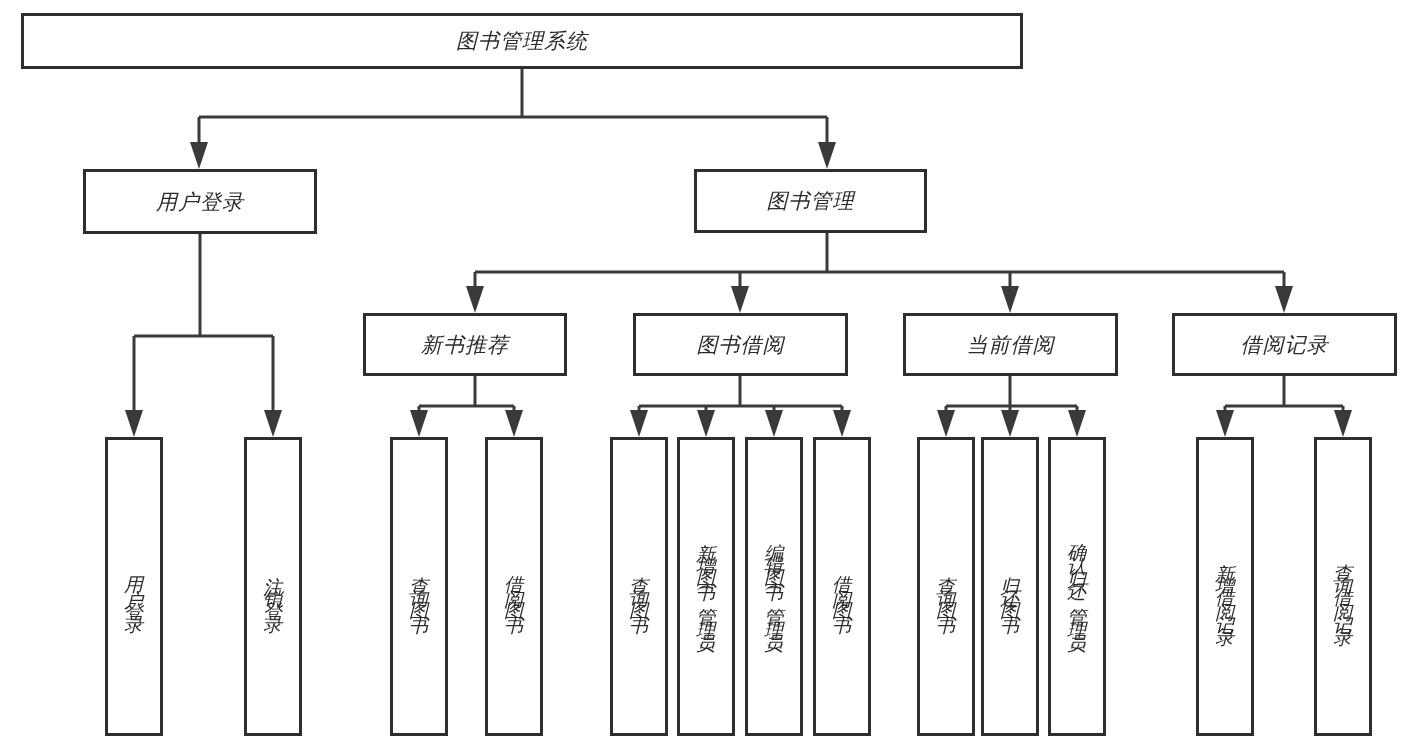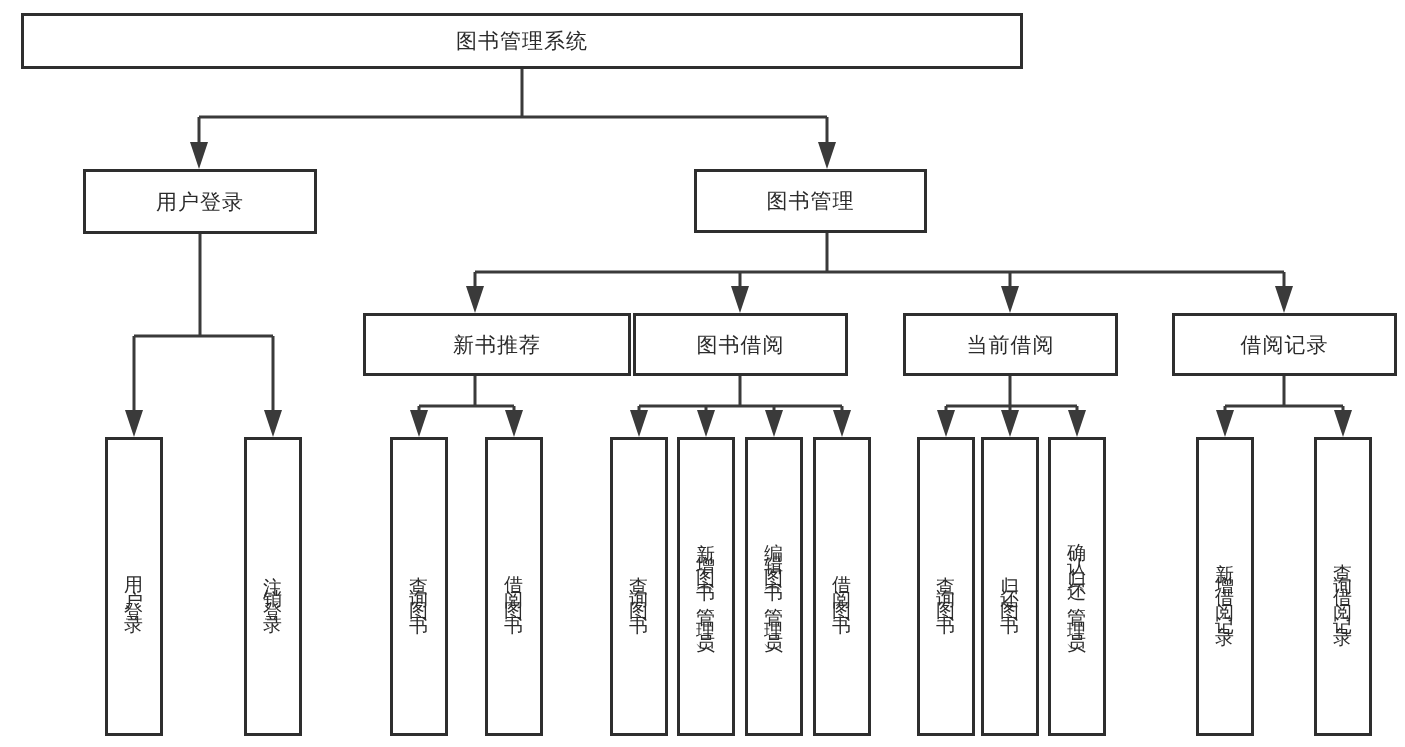--- a/index.html
+++ b/index.html
@@ -19,21 +19,21 @@
     color:var(--text);
   }
   .lines{position:absolute;left:0;top:0;width:1405px;height:747px;}
   .lines path{stroke:var(--line);stroke-width:3;fill:none;}
   .lines polygon{fill:var(--line);stroke:none;}
   .box{
     position:absolute;
     box-sizing:border-box;
     border:3px solid var(--border);
     background:#fff;
-    display:flex;align-items:center;justify-content:center;
+    display:flex;align-items:center;justify-content:center;font-style:italic;
   }
   .hbox{font-size:21px;letter-spacing:1px;}
   .vbox .vtext{
     writing-mode:vertical-rl;
     text-orientation:mixed;
     font-size:19px;
     letter-spacing:13px;
     line-height:1;
   }
   .watermark{
@@ -88,21 +88,21 @@
     <span>图书管理系统</span>
   </div>
 
   <div class="box hbox" style="left:83px;top:169px;width:234px;height:65px;">
     <span>用户登录</span>
   </div>
   <div class="box hbox" style="left:694px;top:169px;width:233px;height:64px;">
     <span>图书管理</span>
   </div>
 
-  <div class="box hbox" style="left:363px;top:313px;width:268px;height:63px;">
+  <div class="box hbox" style="left:363px;top:313px;width:204px;height:63px;">
     <span>新书推荐</span>
   </div>
   <div class="box hbox" style="left:903px;top:313px;width:215px;height:63px;">
     <span>当前借阅</span>
   </div>
   <div class="box hbox" style="left:633px;top:313px;width:215px;height:63px;">
     <span>图书借阅</span>
   </div>
   <div class="box hbox" style="left:1172px;top:313px;width:225px;height:63px;">
     <span>借阅记录</span>

